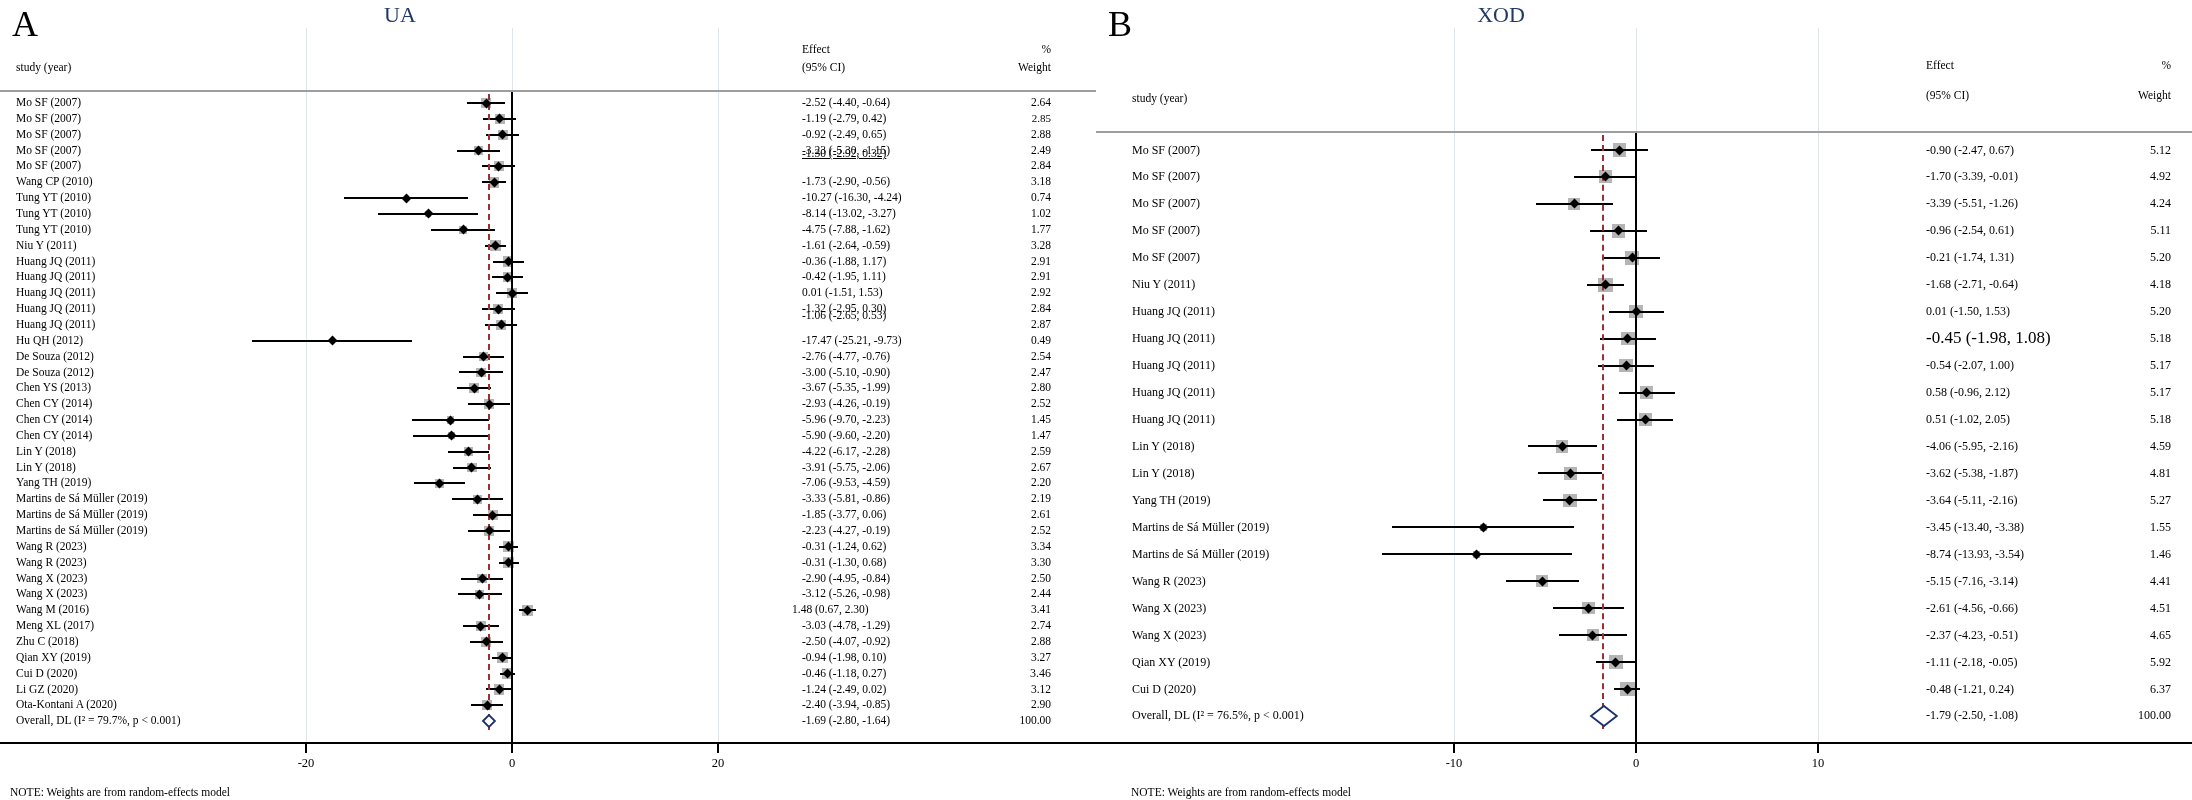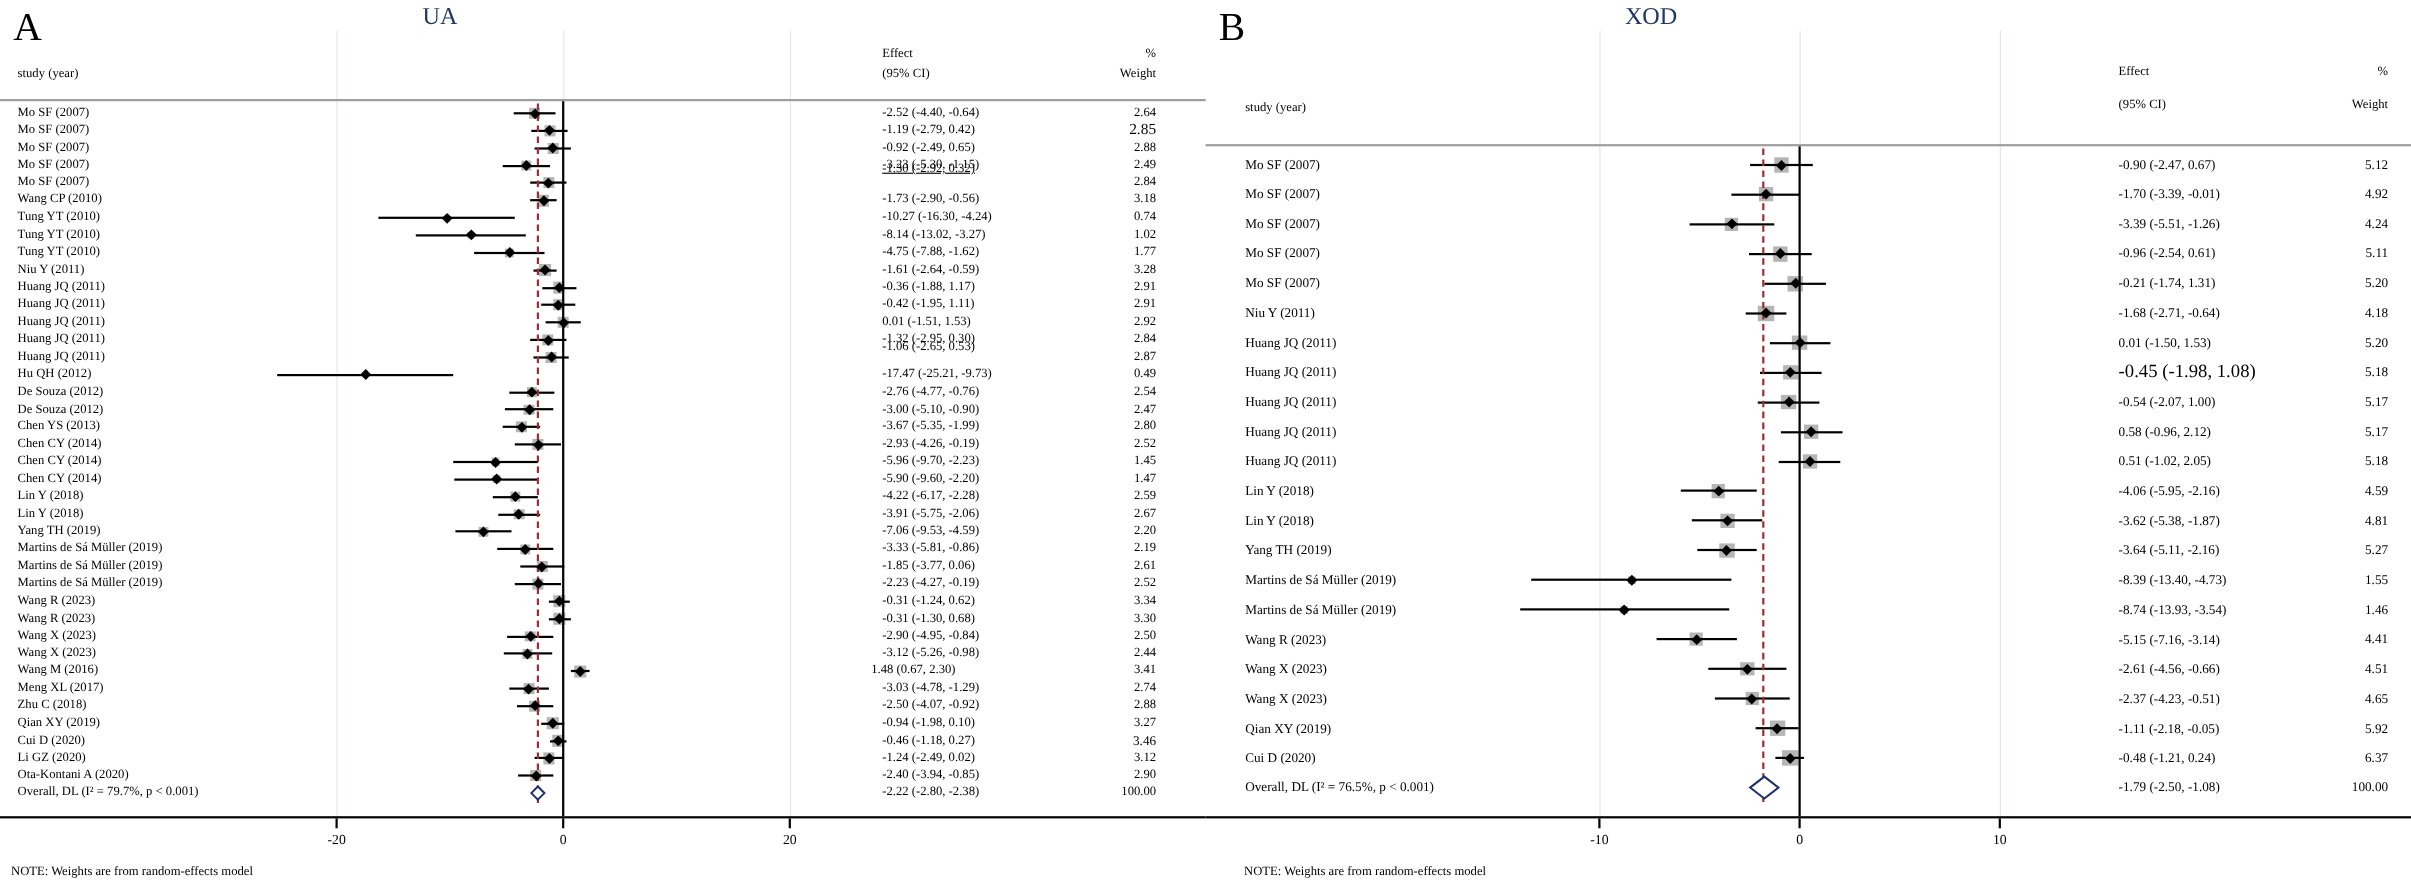--- a/index.html
+++ b/index.html
@@ -160,21 +160,21 @@
       <div class="abs pmark" style="left: 482.75px; top: 638.4px;"></div>
       <div class="abs pmark" style="left: 498.818px; top: 654.25px;"></div>
       <div class="abs pmark" style="left: 503.762px; top: 670.1px;"></div>
       <div class="abs pmark" style="left: 495.728px; top: 685.95px;"></div>
       <div class="abs pmark" style="left: 483.78px; top: 701.8px;"></div>
       <div class="abs rowtxt" style="top: 95.075px; height: 15.85px; line-height: 15.85px; font-size: 11.5px; left: 16px;">Mo SF (2007)</div>
       <div class="abs rowtxt" style="top: 95.075px; height: 15.85px; line-height: 15.85px; font-size: 11.5px; left: 802px;">-2.52 (-4.40, -0.64)</div>
       <div class="abs rowtxt r" style="top: 95.075px; height: 15.85px; line-height: 15.85px; font-size: 11.5px; left: 1051px;">2.64</div>
       <div class="abs rowtxt" style="top: 110.925px; height: 15.85px; line-height: 15.85px; font-size: 11.5px; left: 16px;">Mo SF (2007)</div>
       <div class="abs rowtxt" style="top: 110.925px; height: 15.85px; line-height: 15.85px; font-size: 11.5px; left: 802px;">-1.19 (-2.79, 0.42)</div>
-      <div class="abs rowtxt r" style="top: 110.925px; height: 15.85px; line-height: 15.85px; font-size: 14px; left: 1051px;">2.85</div>
+      <div class="abs rowtxt r" style="top: 110.925px; height: 15.85px; line-height: 15.85px; font-size: 11px; left: 1051px;">2.85</div>
       <div class="abs rowtxt" style="top: 126.775px; height: 15.85px; line-height: 15.85px; font-size: 11.5px; left: 16px;">Mo SF (2007)</div>
       <div class="abs rowtxt" style="top: 126.775px; height: 15.85px; line-height: 15.85px; font-size: 11.5px; left: 802px;">-0.92 (-2.49, 0.65)</div>
       <div class="abs rowtxt r" style="top: 126.775px; height: 15.85px; line-height: 15.85px; font-size: 11.5px; left: 1051px;">2.88</div>
       <div class="abs rowtxt" style="top: 142.625px; height: 15.85px; line-height: 15.85px; font-size: 11.5px; left: 16px;">Mo SF (2007)</div>
       <div class="abs rowtxt" style="top: 142.625px; height: 15.85px; line-height: 15.85px; font-size: 11.5px; left: 802px;">-3.23 (-5.30, -1.15)</div>
       <div class="abs rowtxt r" style="top: 142.625px; height: 15.85px; line-height: 15.85px; font-size: 11.5px; left: 1051px;">2.49</div>
       <div class="abs rowtxt" style="top: 158.475px; height: 15.85px; line-height: 15.85px; font-size: 11.5px; left: 16px;">Mo SF (2007)</div>
       <div class="abs rowtxt" style="top: 146px; height: 15.85px; line-height: 15.85px; font-size: 11.5px; left: 802px; text-decoration: underline;">-1.30 (-2.92, 0.32)</div>
       <div class="abs rowtxt r" style="top: 158.475px; height: 15.85px; line-height: 15.85px; font-size: 11.5px; left: 1051px;">2.84</div>
       <div class="abs rowtxt" style="top: 174.325px; height: 15.85px; line-height: 15.85px; font-size: 11.5px; left: 16px;">Wang CP (2010)</div>
@@ -273,21 +273,21 @@
       <div class="abs rowtxt" style="top: 665.675px; height: 15.85px; line-height: 15.85px; font-size: 11.5px; left: 16px;">Cui D (2020)</div>
       <div class="abs rowtxt" style="top: 665.675px; height: 15.85px; line-height: 15.85px; font-size: 11.5px; left: 802px;">-0.46 (-1.18, 0.27)</div>
       <div class="abs rowtxt r" style="top: 665.675px; height: 15.85px; line-height: 15.85px; font-size: 12px; left: 1051px;">3.46</div>
       <div class="abs rowtxt" style="top: 681.525px; height: 15.85px; line-height: 15.85px; font-size: 11.5px; left: 16px;">Li GZ (2020)</div>
       <div class="abs rowtxt" style="top: 681.525px; height: 15.85px; line-height: 15.85px; font-size: 11.5px; left: 802px;">-1.24 (-2.49, 0.02)</div>
       <div class="abs rowtxt r" style="top: 681.525px; height: 15.85px; line-height: 15.85px; font-size: 11.5px; left: 1051px;">3.12</div>
       <div class="abs rowtxt" style="top: 697.375px; height: 15.85px; line-height: 15.85px; font-size: 11.5px; left: 16px;">Ota-Kontani A (2020)</div>
       <div class="abs rowtxt" style="top: 697.375px; height: 15.85px; line-height: 15.85px; font-size: 11.5px; left: 802px;">-2.40 (-3.94, -0.85)</div>
       <div class="abs rowtxt r" style="top: 697.375px; height: 15.85px; line-height: 15.85px; font-size: 11.5px; left: 1051px;">2.90</div>
       <div class="abs rowtxt" style="top: 713.225px; height: 15.85px; line-height: 15.85px; font-size: 11.5px; left: 16px;">Overall, DL (I² = 79.7%, p &lt; 0.001)</div>
-      <div class="abs rowtxt" style="top: 713.225px; height: 15.85px; line-height: 15.85px; font-size: 11.5px; left: 802px;">-2.22 (-2.80, -2.38)</div>
+      <div class="abs rowtxt" style="top: 713.225px; height: 15.85px; line-height: 15.85px; font-size: 11.5px; left: 802px;">-1.69 (-2.80, -1.64)</div>
       <div class="abs rowtxt r" style="top: 713.225px; height: 15.85px; line-height: 15.85px; font-size: 11.5px; left: 1051px;">100.00</div>
       <svg width="13.948" height="14" style="position: absolute; left: 482.16px; top: 714.15px; overflow: visible;">
         <polygon points="1,7 6.974,1 12.948,7 6.974,13" fill="#ffffff" stroke="#1c2f6e" stroke-width="1.8"></polygon>
       </svg>
       <div class="abs axisline" style="top: 742px;"></div>
       <div class="abs tick" style="left: 305px; top: 744px;"></div>
       <div class="abs ticklabel" style="left: 306px; top: 756px;">-20</div>
       <div class="abs tick" style="left: 511px; top: 744px;"></div>
       <div class="abs ticklabel" style="left: 512px; top: 756px;">0</div>
       <div class="abs tick" style="left: 717px; top: 744px;"></div>
@@ -408,21 +408,21 @@
       <div class="abs rowtxt" style="top: 432.975px; height: 26.95px; line-height: 26.95px; font-size: 12px; left: 36px;">Lin Y (2018)</div>
       <div class="abs rowtxt" style="top: 432.975px; height: 26.95px; line-height: 26.95px; font-size: 12px; left: 830px;">-4.06 (-5.95, -2.16)</div>
       <div class="abs rowtxt r" style="top: 432.975px; height: 26.95px; line-height: 26.95px; font-size: 12px; left: 1075px;">4.59</div>
       <div class="abs rowtxt" style="top: 459.925px; height: 26.95px; line-height: 26.95px; font-size: 12px; left: 36px;">Lin Y (2018)</div>
       <div class="abs rowtxt" style="top: 459.925px; height: 26.95px; line-height: 26.95px; font-size: 12px; left: 830px;">-3.62 (-5.38, -1.87)</div>
       <div class="abs rowtxt r" style="top: 459.925px; height: 26.95px; line-height: 26.95px; font-size: 12px; left: 1075px;">4.81</div>
       <div class="abs rowtxt" style="top: 486.875px; height: 26.95px; line-height: 26.95px; font-size: 12px; left: 36px;">Yang TH (2019)</div>
       <div class="abs rowtxt" style="top: 486.875px; height: 26.95px; line-height: 26.95px; font-size: 12px; left: 830px;">-3.64 (-5.11, -2.16)</div>
       <div class="abs rowtxt r" style="top: 486.875px; height: 26.95px; line-height: 26.95px; font-size: 12px; left: 1075px;">5.27</div>
       <div class="abs rowtxt" style="top: 513.825px; height: 26.95px; line-height: 26.95px; font-size: 12px; left: 36px;">Martins de Sá Müller (2019)</div>
-      <div class="abs rowtxt" style="top: 513.825px; height: 26.95px; line-height: 26.95px; font-size: 12px; left: 830px;">-8.39 (-13.40, -4.73)</div>
+      <div class="abs rowtxt" style="top: 513.825px; height: 26.95px; line-height: 26.95px; font-size: 12px; left: 830px;">-3.45 (-13.40, -3.38)</div>
       <div class="abs rowtxt r" style="top: 513.825px; height: 26.95px; line-height: 26.95px; font-size: 12px; left: 1075px;">1.55</div>
       <div class="abs rowtxt" style="top: 540.775px; height: 26.95px; line-height: 26.95px; font-size: 12px; left: 36px;">Martins de Sá Müller (2019)</div>
       <div class="abs rowtxt" style="top: 540.775px; height: 26.95px; line-height: 26.95px; font-size: 12px; left: 830px;">-8.74 (-13.93, -3.54)</div>
       <div class="abs rowtxt r" style="top: 540.775px; height: 26.95px; line-height: 26.95px; font-size: 12px; left: 1075px;">1.46</div>
       <div class="abs rowtxt" style="top: 567.725px; height: 26.95px; line-height: 26.95px; font-size: 12px; left: 36px;">Wang R (2023)</div>
       <div class="abs rowtxt" style="top: 567.725px; height: 26.95px; line-height: 26.95px; font-size: 12px; left: 830px;">-5.15 (-7.16, -3.14)</div>
       <div class="abs rowtxt r" style="top: 567.725px; height: 26.95px; line-height: 26.95px; font-size: 12px; left: 1075px;">4.41</div>
       <div class="abs rowtxt" style="top: 594.675px; height: 26.95px; line-height: 26.95px; font-size: 12px; left: 36px;">Wang X (2023)</div>
       <div class="abs rowtxt" style="top: 594.675px; height: 26.95px; line-height: 26.95px; font-size: 12px; left: 830px;">-2.61 (-4.56, -0.66)</div>
       <div class="abs rowtxt r" style="top: 594.675px; height: 26.95px; line-height: 26.95px; font-size: 12px; left: 1075px;">4.51</div>

